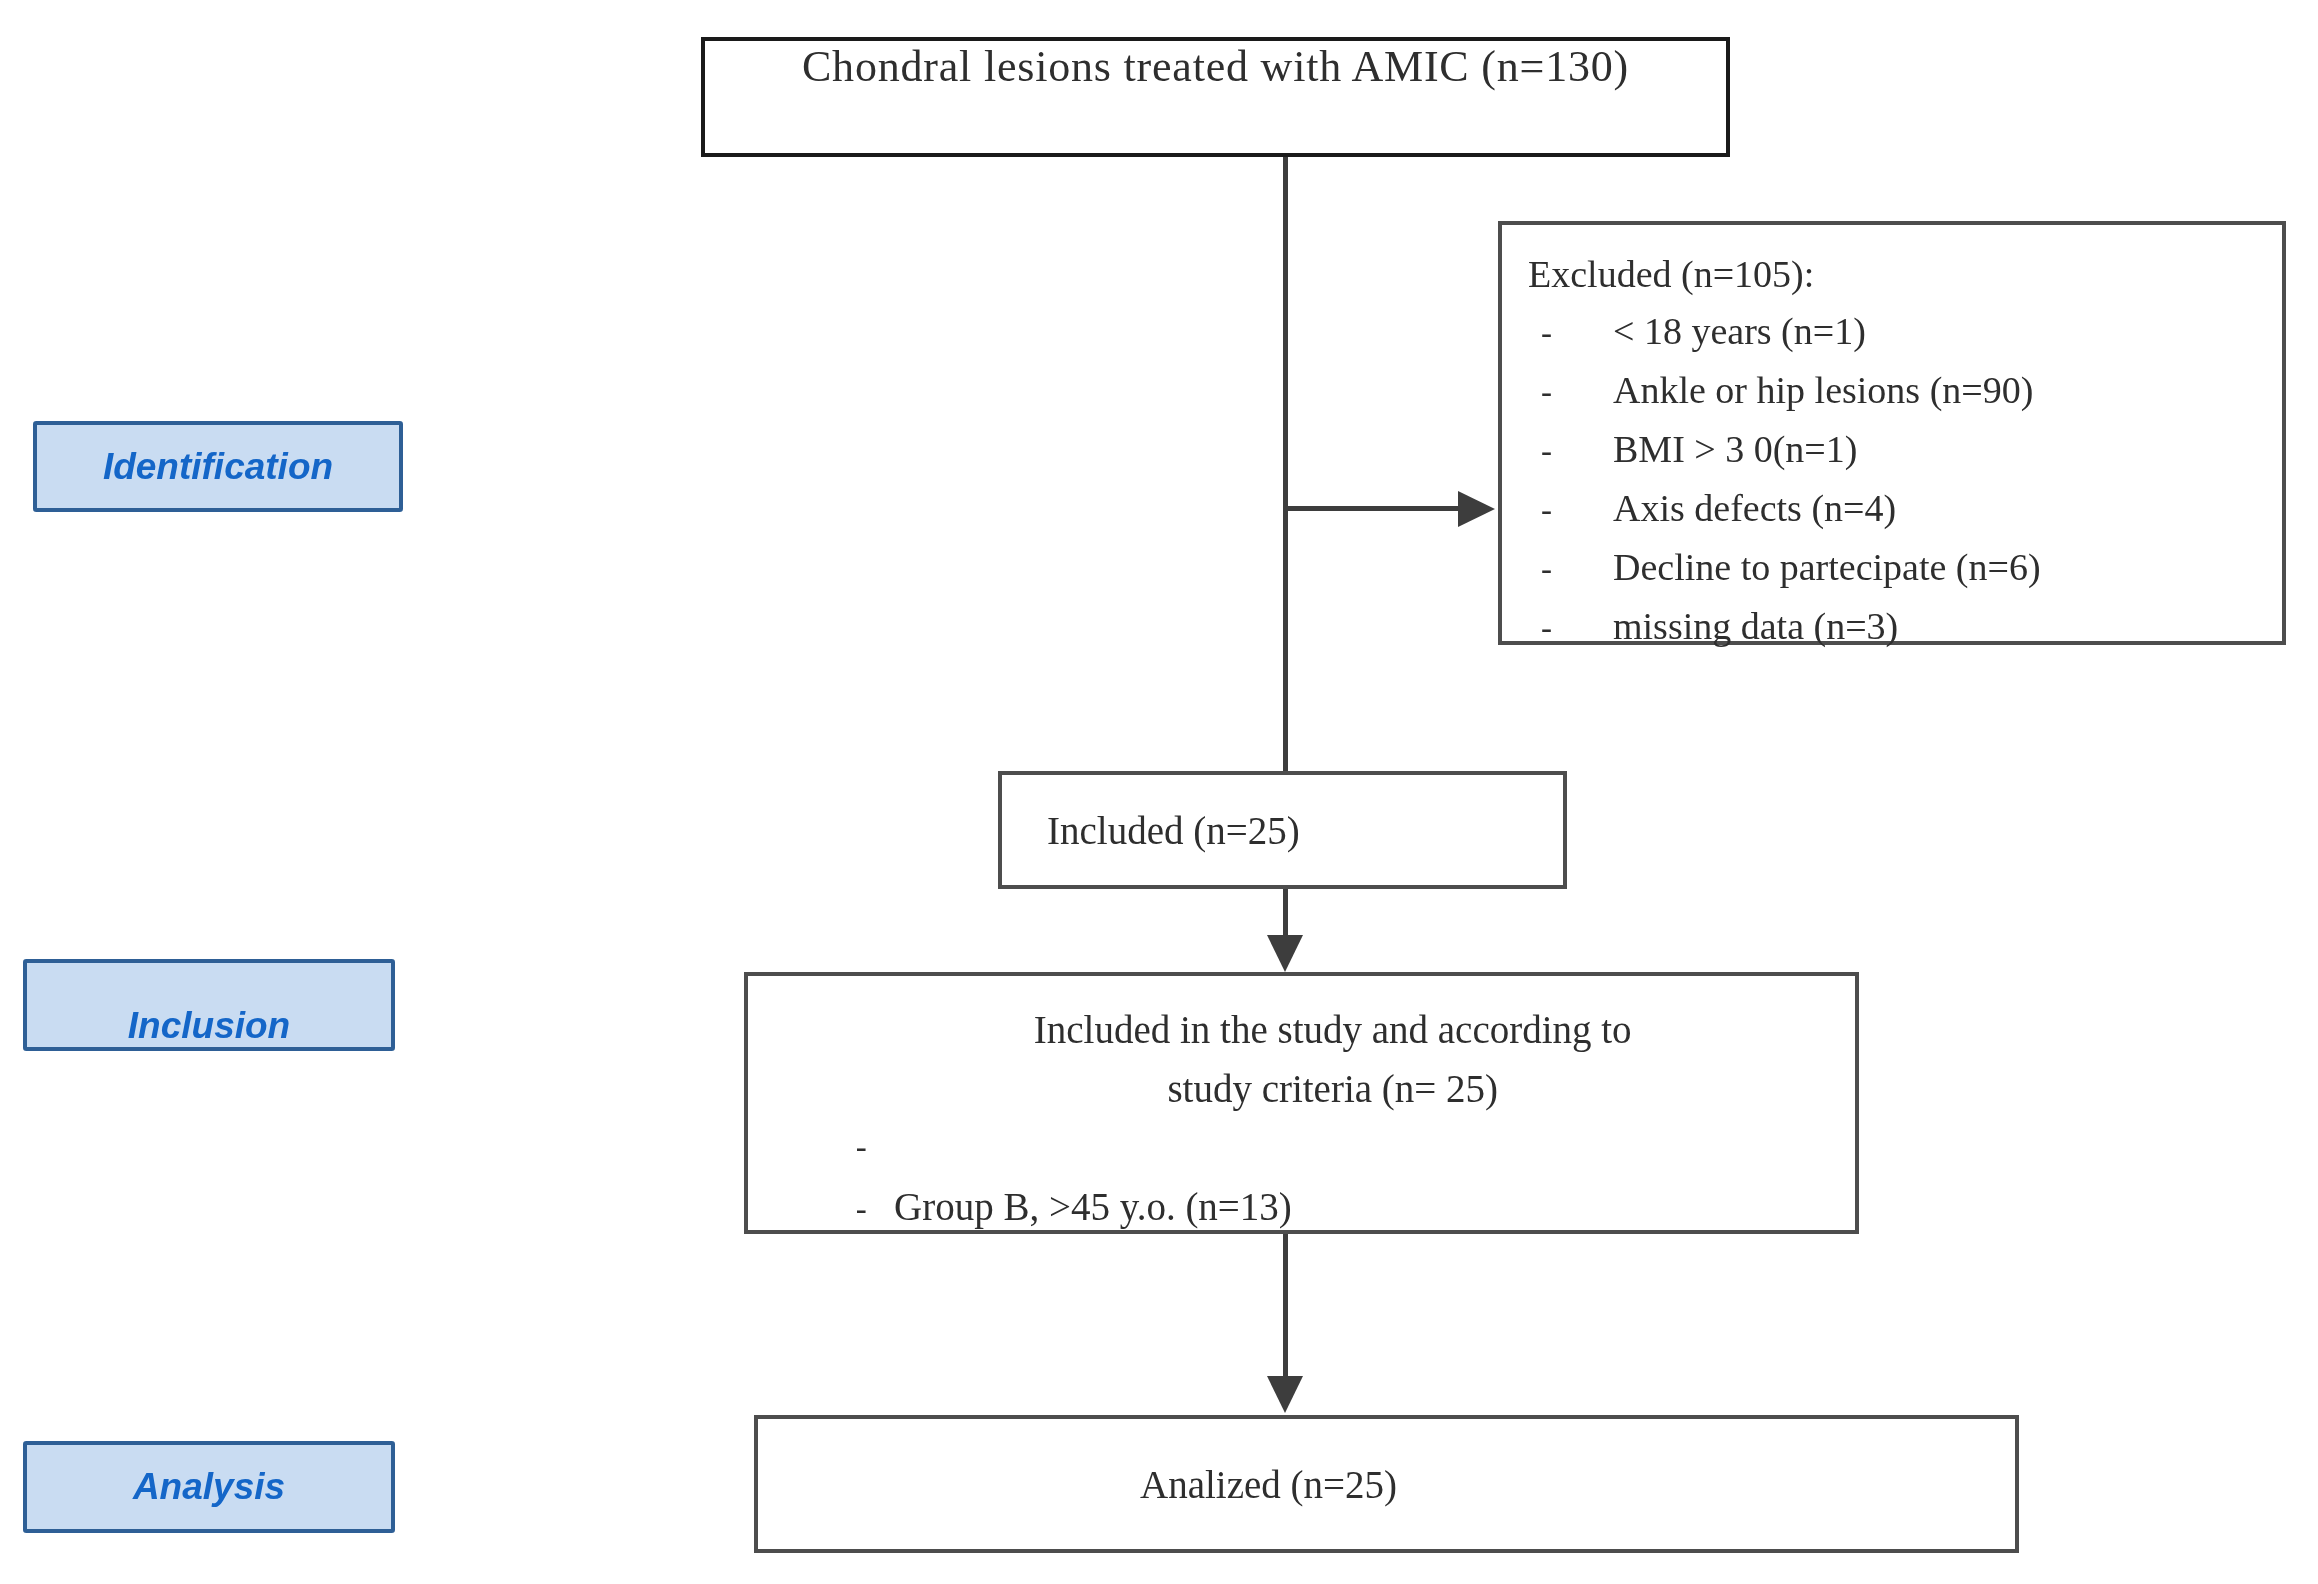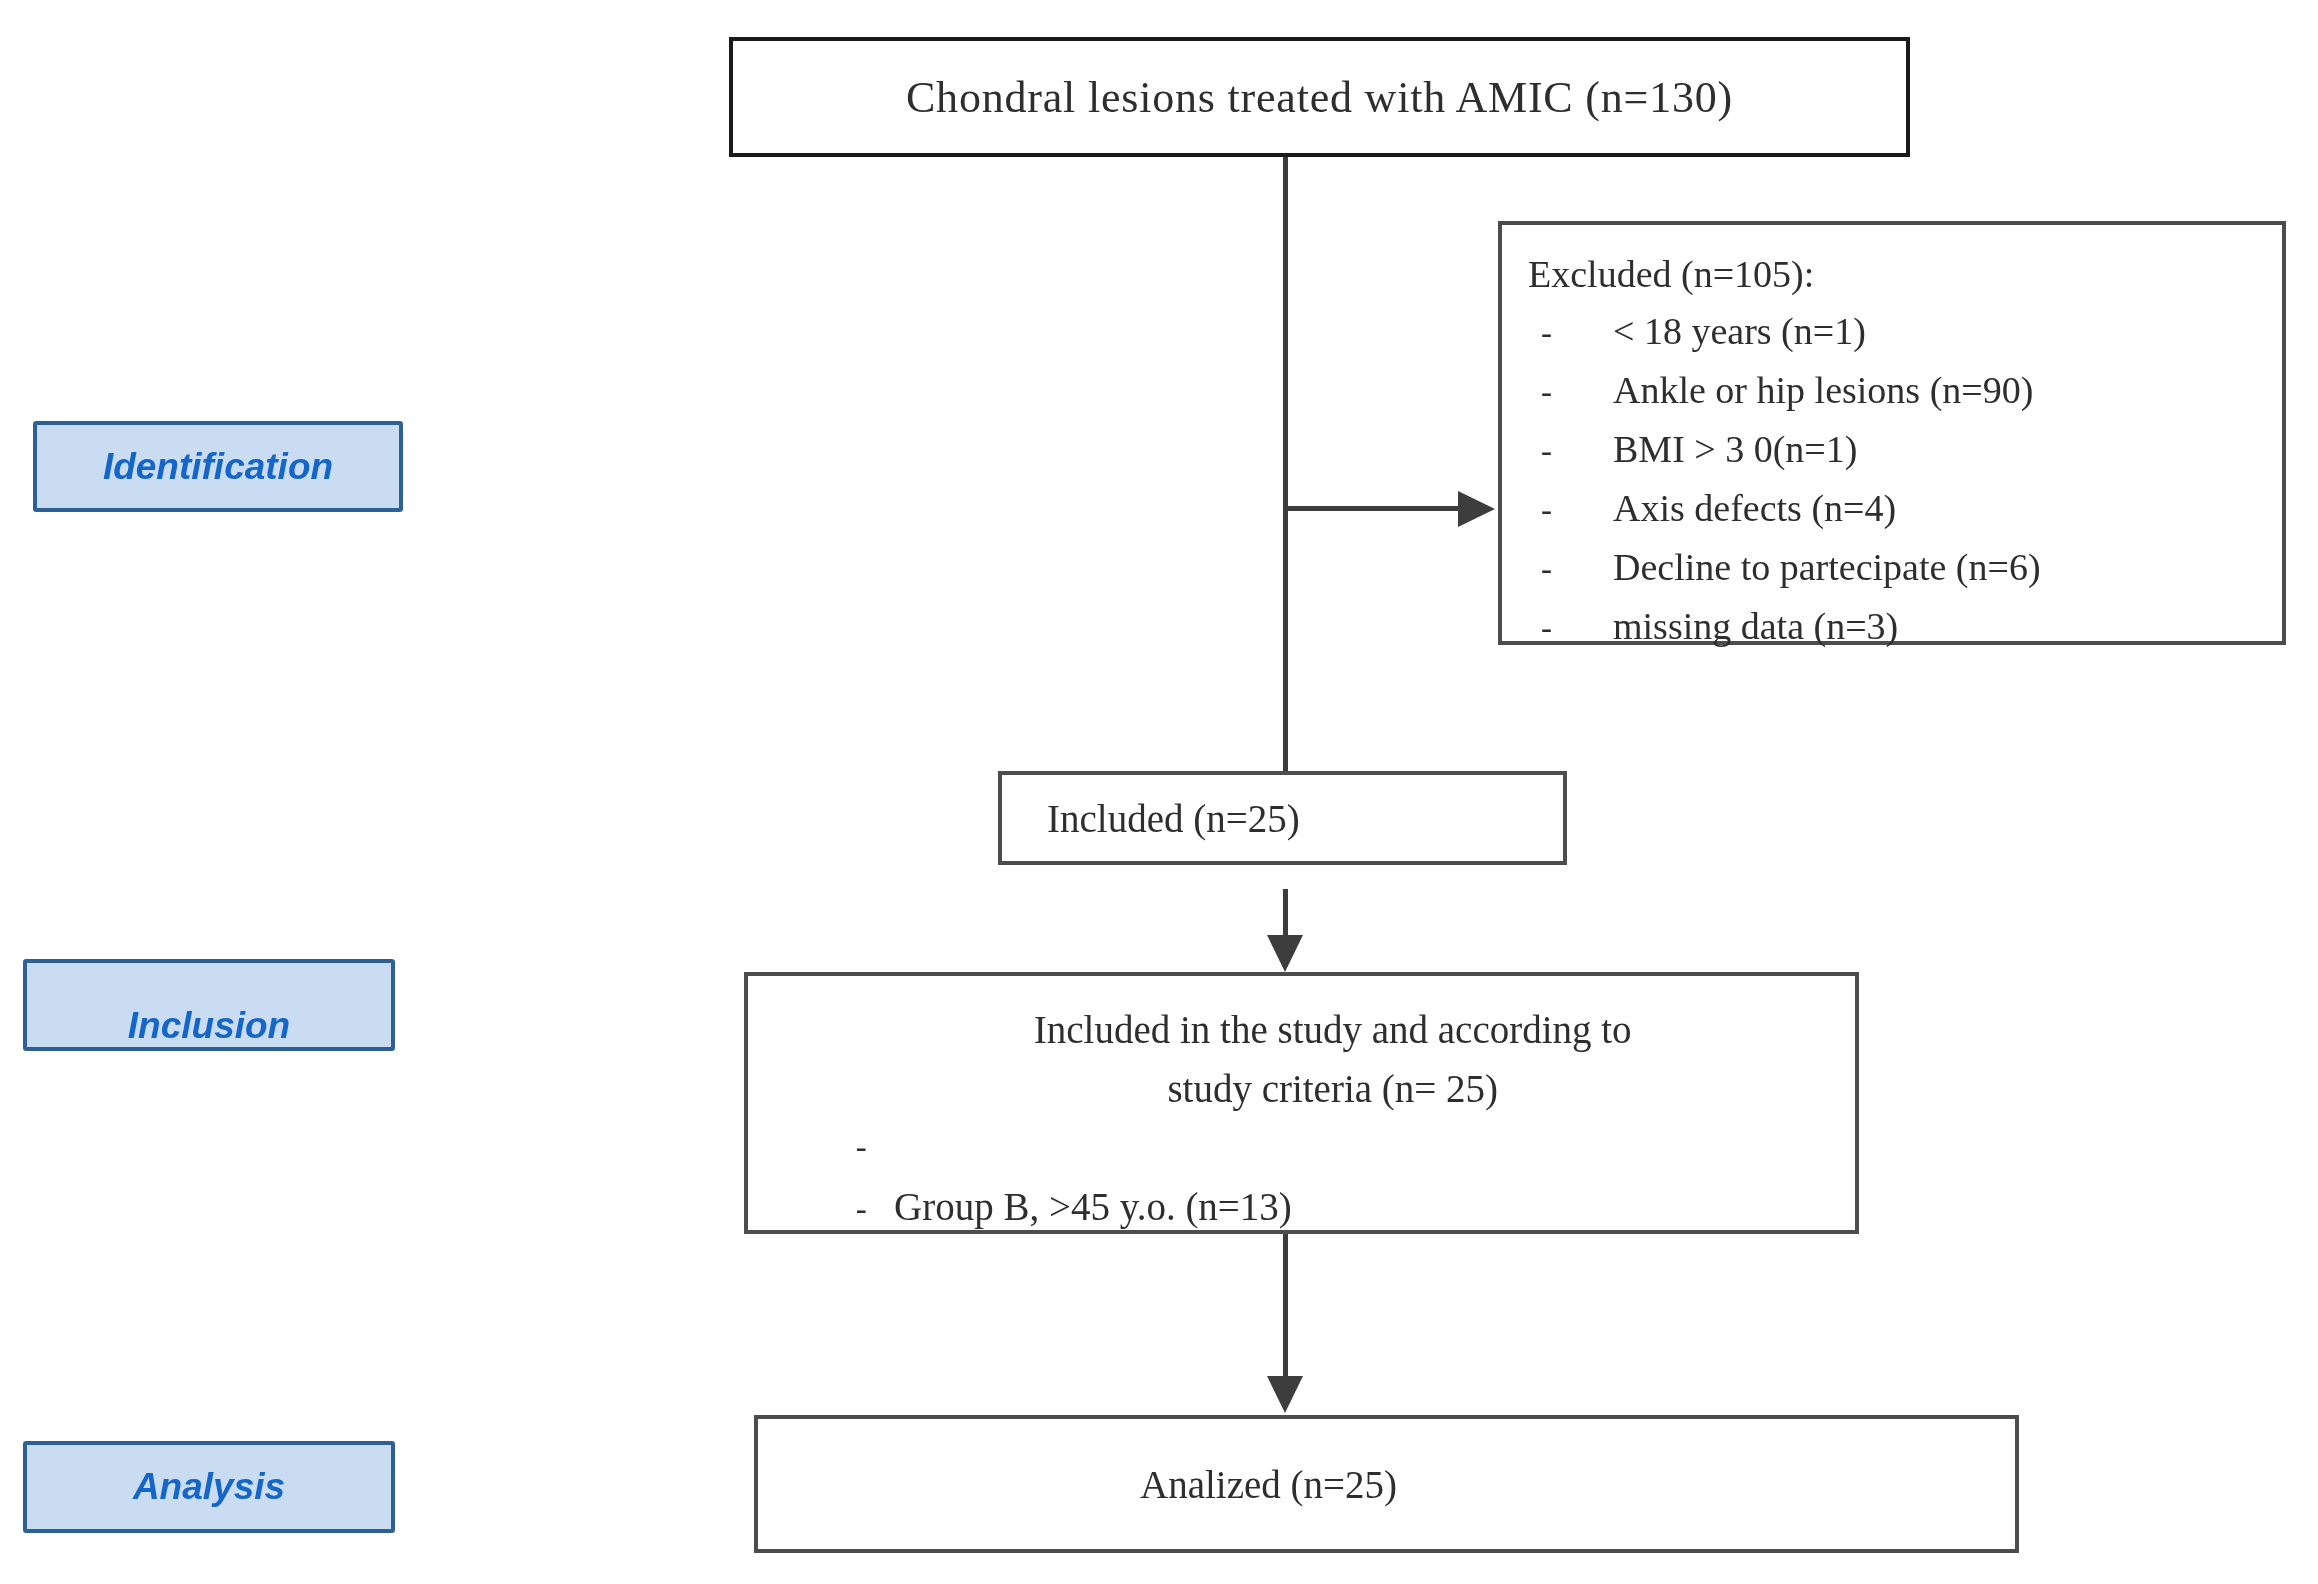--- a/index.html
+++ b/index.html
@@ -21,39 +21,39 @@
     color:var(--box-text-color);
     overflow:hidden;
   }
   .box{
     position:absolute;
     box-sizing:border-box;
     background:#ffffff;
     border:4.1px solid var(--box-border-color);
   }
   .top-box{
-    left:729px;top:37px;width:1181px;height:120px;
+    left:701px;top:37px;width:1029px;height:120px;
     border:4.9px solid var(--top-box-border-color);
-    display:flex;align-items:center;justify-content:center;
+    display:flex;justify-content:center;
     font-size:44px;letter-spacing:0.8px;
   }
   .excluded-box{
     left:1498px;top:221px;width:788px;height:424px;
     padding:21px 14.6px 11.4px 26px;
     font-size:38px;line-height:57px;
   }
   .excluded-title{display:block;}
   .li{display:flex;align-items:baseline;}
   .li .marker{
     display:inline-block;width:85px;flex:0 0 85px;
     padding-left:13px;box-sizing:border-box;
     font-size:33px;
   }
   .included-box{
-    left:998px;top:771px;width:569px;height:94px;
+    left:998px;top:771px;width:569px;height:118px;
     display:flex;align-items:center;
     padding-left:45px;font-size:39px;
   }
   .criteria-box{
     left:744px;top:972px;width:1115px;height:262px;
     padding:24.4px 14.6px 0 77px;
     font-size:39px;line-height:59px;text-align:center;
   }
   .criteria-box .li .marker{width:69px;flex:0 0 69px;padding-left:3.3px;}
   .analyzed-box{

